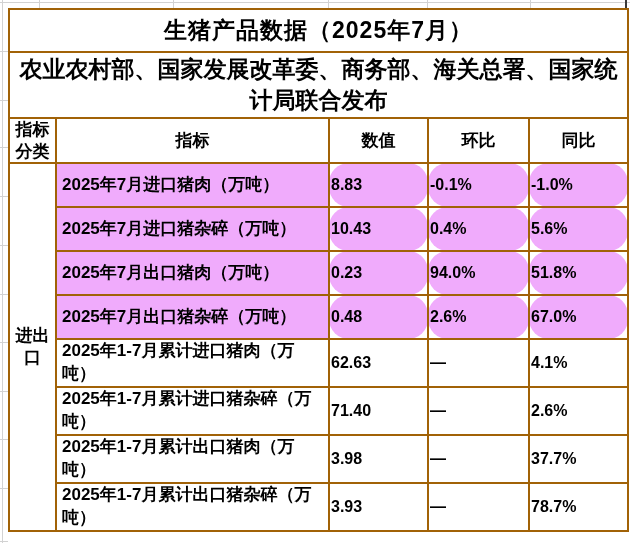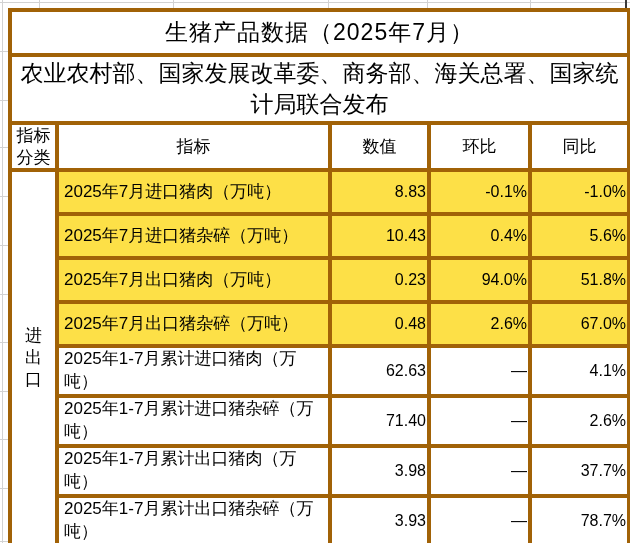--- a/index.html
+++ b/index.html
@@ -10,48 +10,48 @@
   }
   
   .gridline{position:absolute;background:#d2d2d2;}
   .gridline.dark{background:#3a3a3a;}
 
   table.report{
     position:absolute;left:8px;top:8px;width:619px;
     border-collapse:collapse;table-layout:fixed;
   }
   table.report td, table.report th{
-    border:4px solid #a16207;
+    border:2px solid #a16207;
     vertical-align:middle;
-    font-weight:normal;
+    font-weight:bold;
     overflow:hidden;
   }
   .title-cell{
     height:39px;text-align:center;font-size:23px;letter-spacing:1px;
   }
   .subtitle-cell{
     height:45px;text-align:center;font-size:23px;
   }
   .head-cell{
     height:43px;text-align:center;font-size:17px;line-height:1.25;
     padding:0 2px;
   }
   .cat-cell{
-    text-align:center;font-size:17px;line-height:1.3;padding:0 8px;
+    text-align:center;font-size:17px;line-height:1.3;padding:0 0;
     background:#ffffff;
   }
   .label-cell{
     text-align:left;font-size:17px;line-height:1.35;
     padding:0 10px 0 5px;
   }
   .num-cell{
-    text-align:right;font-size:16px;
+    text-align:left;font-size:16px;border-radius:20px;
   }
   tr.data-row{height:44px;}
-  tr.hl .label-cell, tr.hl .num-cell{background:#fde047;}
+  tr.hl .label-cell, tr.hl .num-cell{background:#f0abfc;}
 </style>
 </head>
 <body>
 
 <div class="gridline" style="left:0;top:2px;width:630px;height:1px;"></div>
 <div class="gridline" style="left:2px;top:0;width:1px;height:543px;"></div>
 <div class="gridline" style="left:39px;top:0;width:1px;height:8px;"></div>
 <div class="gridline" style="left:173px;top:0;width:1px;height:8px;"></div>
 <div class="gridline" style="left:328px;top:0;width:1px;height:8px;"></div>
 <div class="gridline" style="left:427px;top:0;width:1px;height:8px;"></div>

